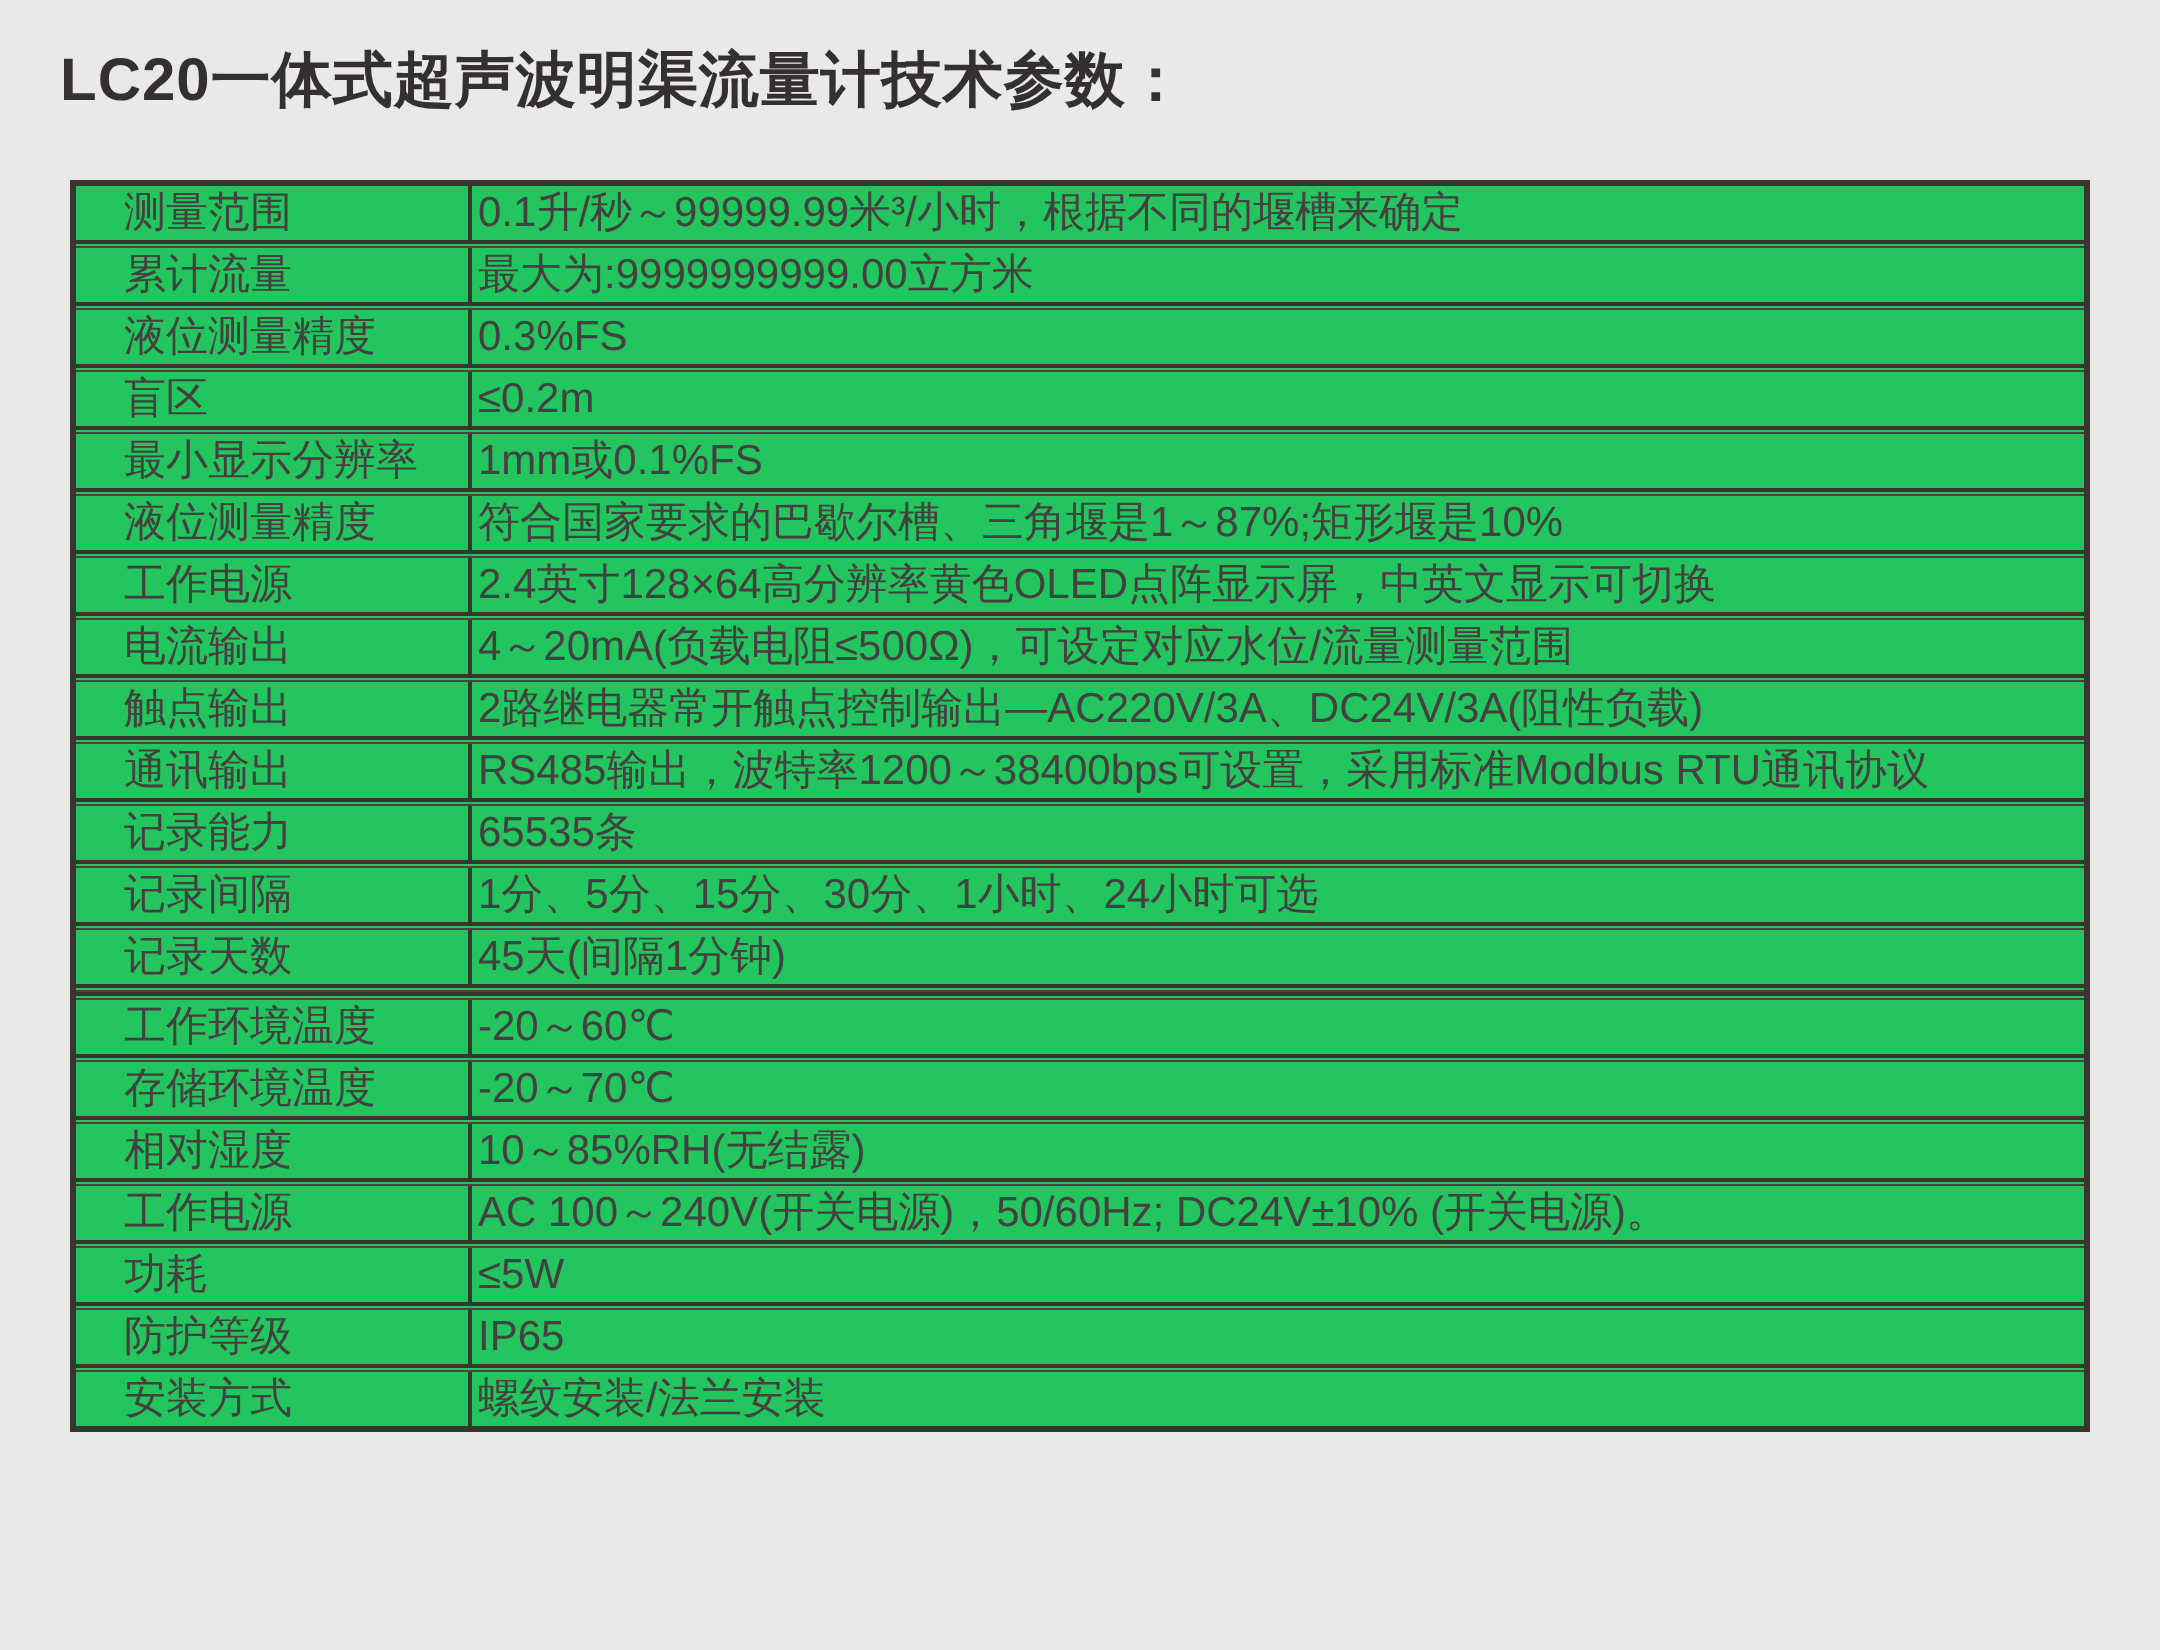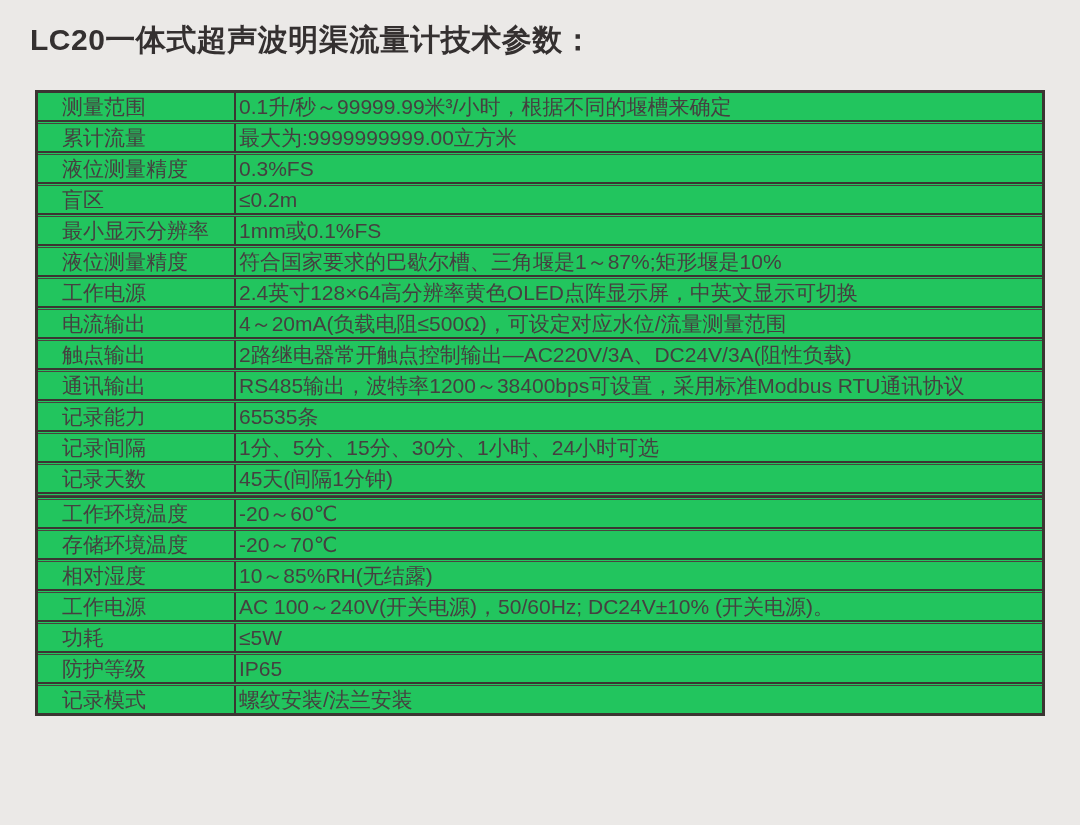--- a/index.html
+++ b/index.html
@@ -175,17 +175,17 @@
     <div class="cell label">功耗</div>
     <div class="cell value">≤5W</div>
   </div>
 
   <div class="spec-row">
     <div class="cell label">防护等级</div>
     <div class="cell value">IP65</div>
   </div>
 
   <div class="spec-row">
-    <div class="cell label">记录模式</div>
+    <div class="cell label">安装方式</div>
     <div class="cell value">螺纹安装/法兰安装</div>
   </div>
 </div>
 </div>
 
 </body></html>

